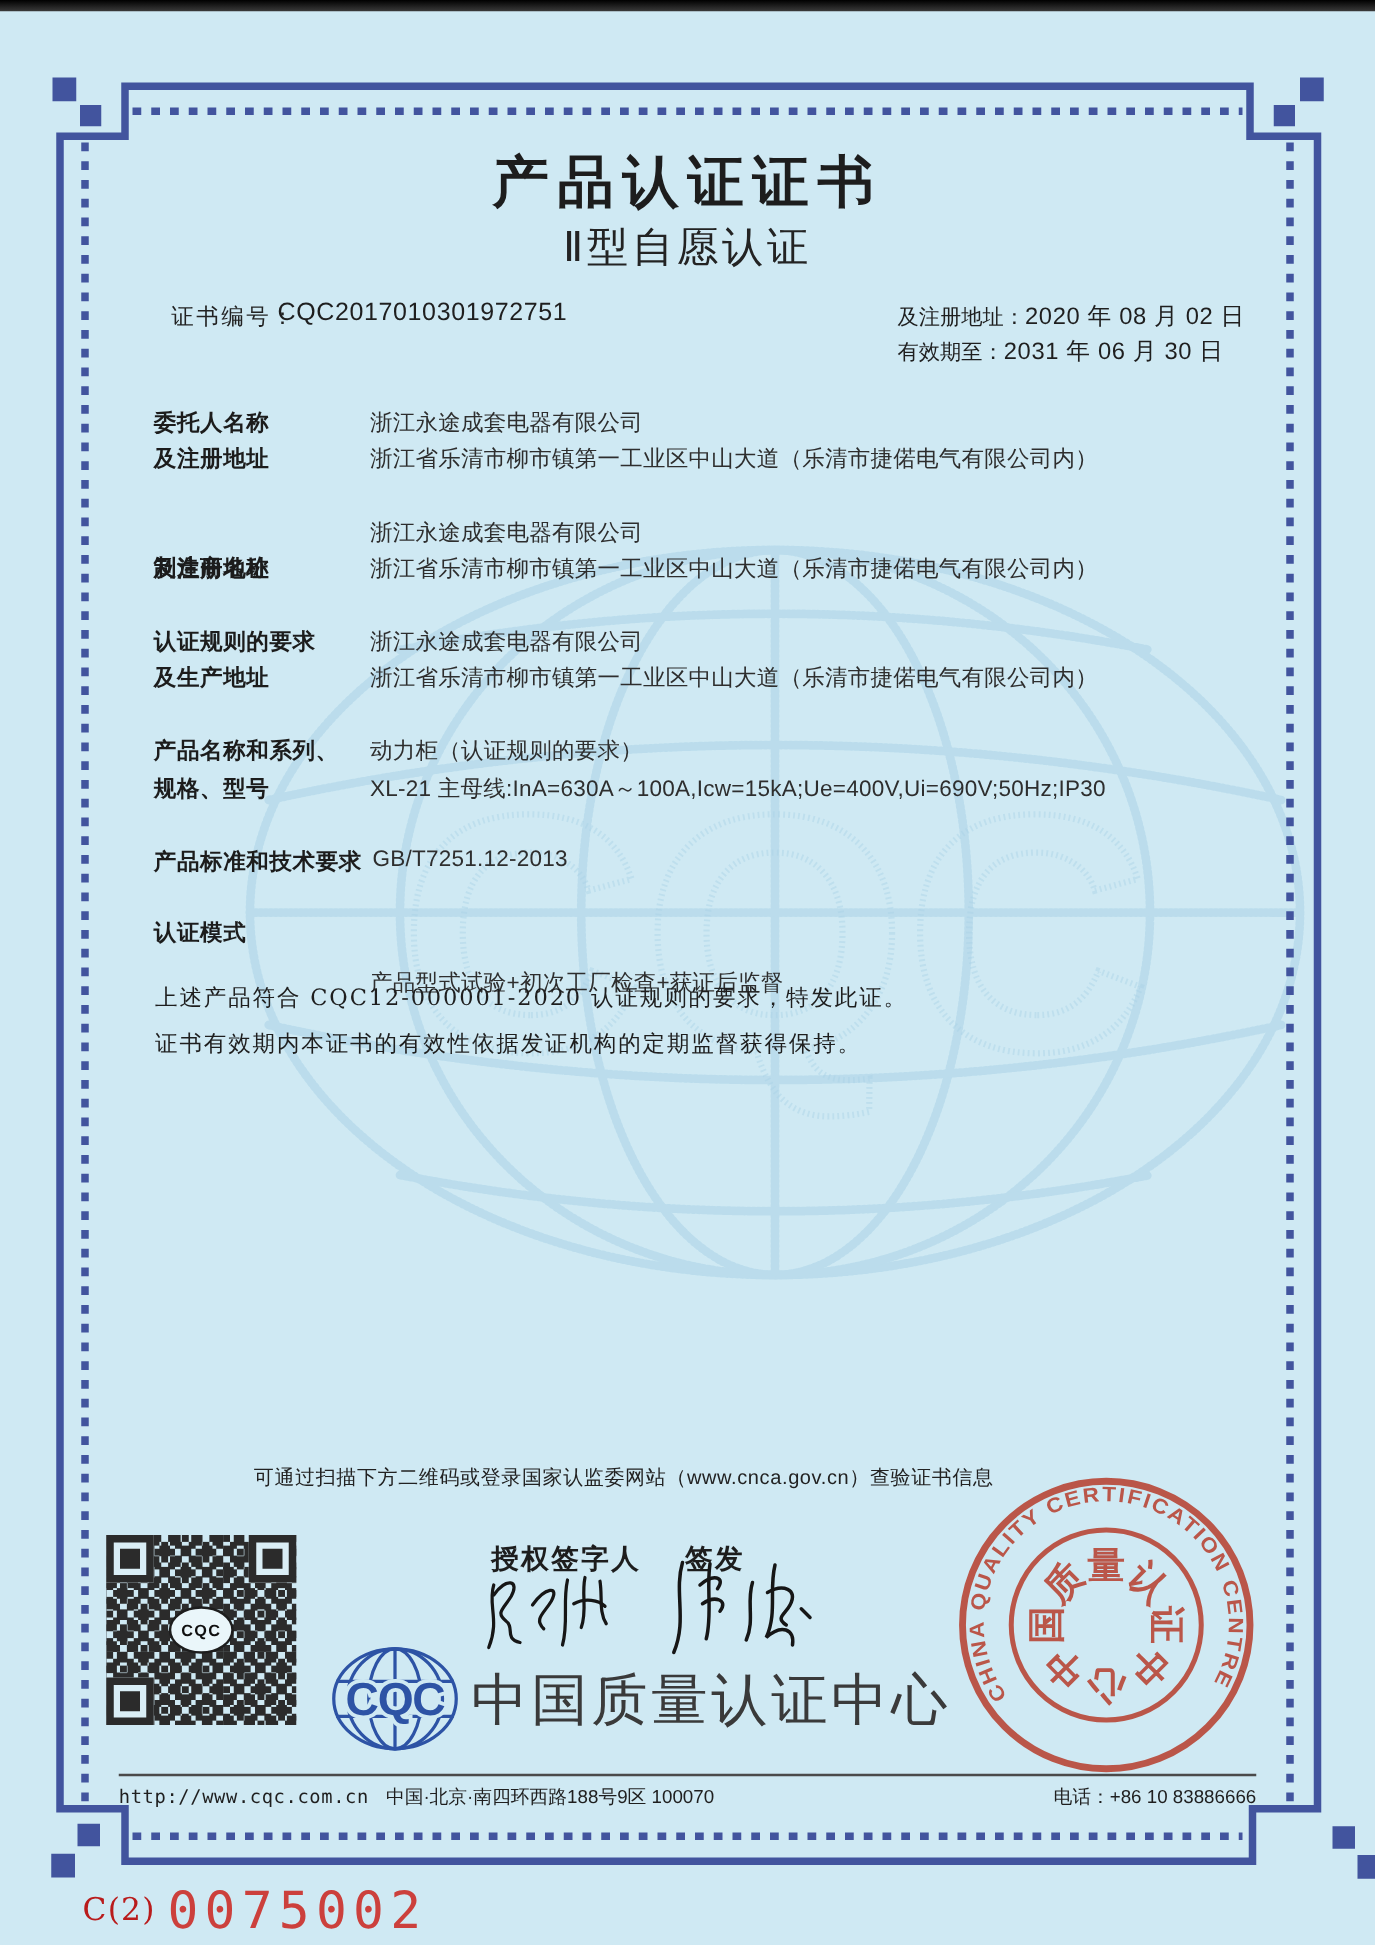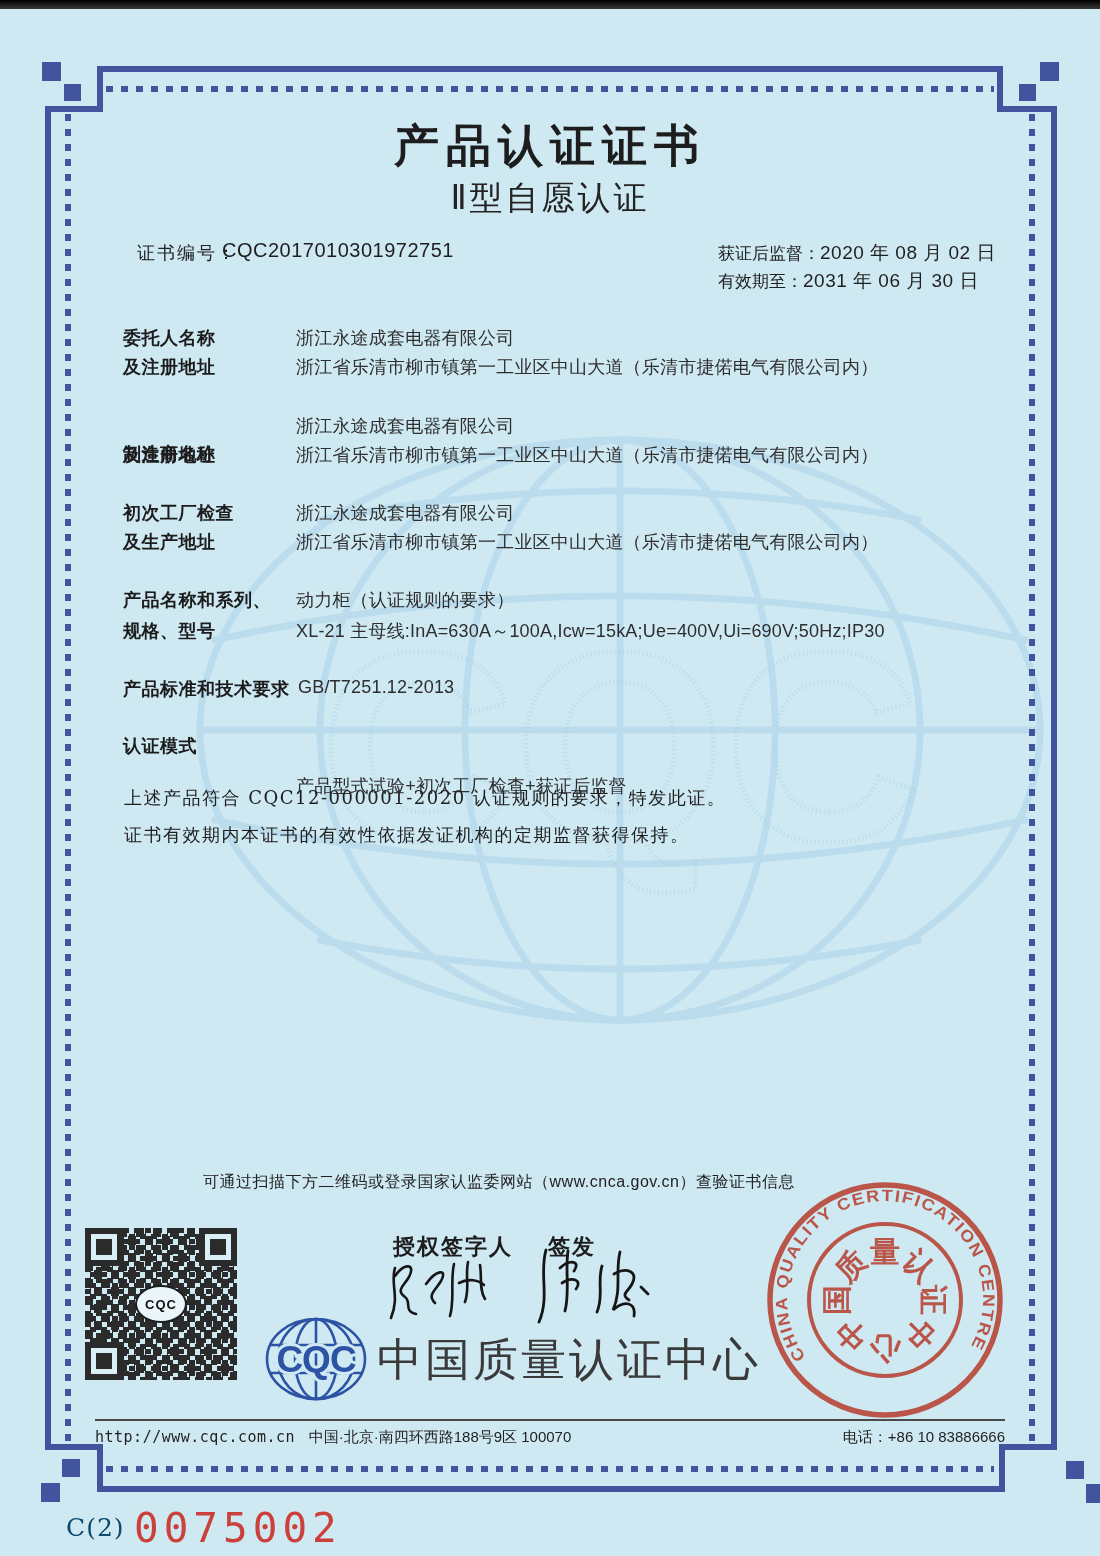--- a/index.html
+++ b/index.html
@@ -29,21 +29,21 @@
   .note{font-size:18px;letter-spacing:1.5px;color:#1e1e1e;white-space:nowrap;}
   .verify{width:998px;text-align:center;font-size:16px;color:#222;letter-spacing:.5px;}
   .sig-label{font-size:22px;color:#1d1d1d;letter-spacing:2px;font-weight:bold;}
   .org-name{font-size:45px;font-weight:500;letter-spacing:3px;color:#3a3a3a;white-space:nowrap;}
   .footer-rule{height:0;border-top:2px solid #4a4a4a;width:910px;left:95px;top:1419px;}
   .footer-text{font-size:15px;color:#1f1f1f;top:1428px;white-space:nowrap;}
   .website{font-family:"DejaVu Sans Mono","Liberation Mono",monospace;letter-spacing:.5px;}
   .addr{left:0;width:880px;text-align:center;}
   .phone{right:95px;}
   .serial-prefix{font-family:"DejaVu Serif","Liberation Serif",serif;
-    font-size:25px;color:#0c4a6e;top:1513px;left:66px;letter-spacing:1px;}
+    font-size:25px;color:#b91c1c;top:1513px;left:66px;letter-spacing:1px;}
   .serial-number{font-family:"DejaVu Sans Mono","Liberation Mono",monospace;
     font-size:41px;color:#cc403c;top:1504px;left:134px;letter-spacing:5px;font-weight:500;}
   
   .qr{left:85px;top:1228px;width:152px;height:152px;
     background:
       repeating-conic-gradient(#2b2b2b 0% 25%, transparent 0% 50%) 0 0/11px 11px,
       repeating-conic-gradient(transparent 0% 25%, #2b2b2b 0% 50%) 0 0/17px 17px;
   }
   .finder{position:absolute;width:26px;height:26px;border:6px solid #2b2b2b;background:#daeef6;}
   .finder::after{content:"";position:absolute;inset:5px;background:#2b2b2b;}
@@ -97,39 +97,39 @@
     </g>
   </svg>
 
   <div class="abs title">产品认证证书</div>
   <div class="abs subtitle">Ⅱ型自愿认证</div>
 
   <span class="abs kai certno-label">证书编号：</span>
   <span class="abs certno-value">CQC2017010301972751</span>
 
   <div class="abs date-line" style="left:718px;top:240px;">
-    <span class="kai">获证后监督：</span><span class="num">2020 年 08 月 02 日</span>
+    <span class="kai">及注册地址：</span><span class="num">2020 年 08 月 02 日</span>
   </div>
   <div class="abs date-line" style="left:718px;top:268px;">
     <span class="kai">有效期至：</span><span class="num">2031 年 06 月 30 日</span>
   </div>
 
   <span class="row-label" style="top:326px;">委托人名称</span>
   <span class="row-value" style="top:326px;">浙江永途成套电器有限公司</span>
 
   <span class="row-label" style="top:355px;">及注册地址</span>
   <span class="row-value" style="top:355px;">浙江省乐清市柳市镇第一工业区中山大道（乐清市捷偌电气有限公司内）</span>
 
   <span class="row-label" style="top:414px;margin-top:28px;">制造商名称</span>
   <span class="row-value" style="top:414px;">浙江永途成套电器有限公司</span>
 
   <span class="row-label" style="top:443px;">及注册地址</span>
   <span class="row-value" style="top:443px;">浙江省乐清市柳市镇第一工业区中山大道（乐清市捷偌电气有限公司内）</span>
 
-  <span class="row-label" style="top:501px;">初次工厂检查</span>
+  <span class="row-label" style="top:501px;">认证规则的要求</span>
   <span class="row-value" style="top:501px;">浙江永途成套电器有限公司</span>
 
   <span class="row-label" style="top:530px;">及生产地址</span>
   <span class="row-value" style="top:530px;">浙江省乐清市柳市镇第一工业区中山大道（乐清市捷偌电气有限公司内）</span>
 
   <span class="row-label" style="top:588px;">产品名称和系列、</span>
   <span class="row-value" style="top:588px;">动力柜（认证规则的要求）</span>
 
   <span class="row-label" style="top:619px;">规格、型号</span>
   <span class="row-value" style="top:619px;">XL-21 主母线:InA=630A～100A,Icw=15kA;Ue=400V,Ui=690V;50Hz;IP30</span>

